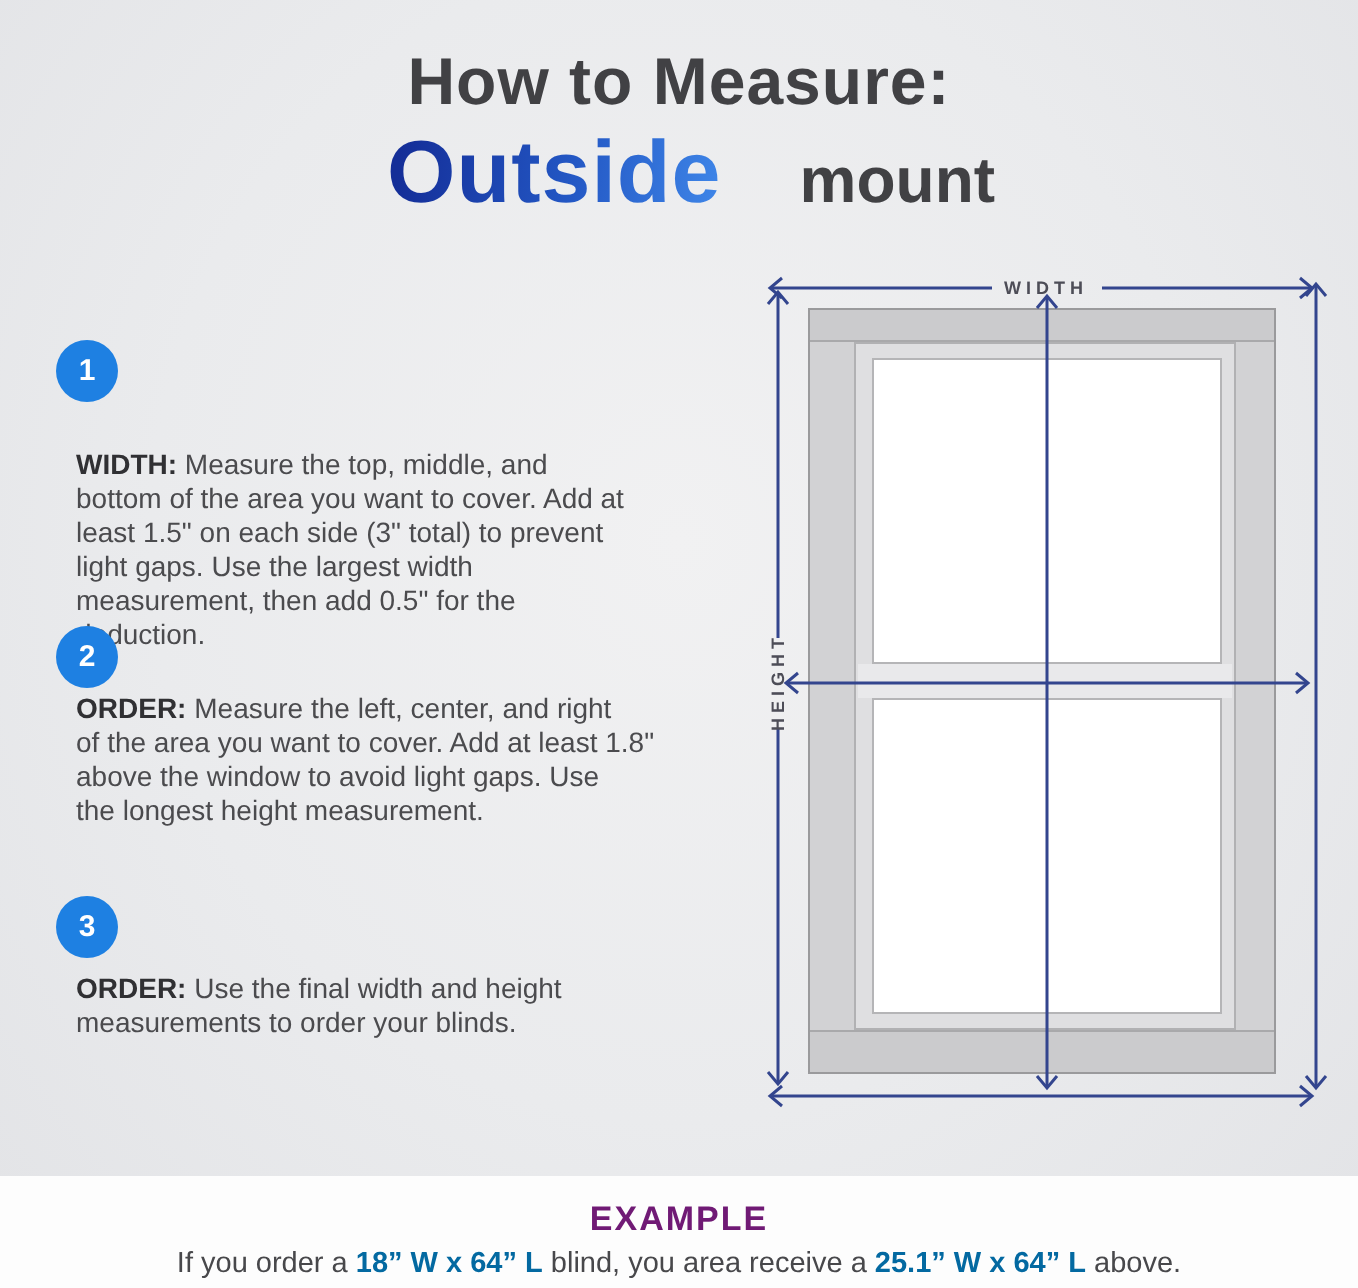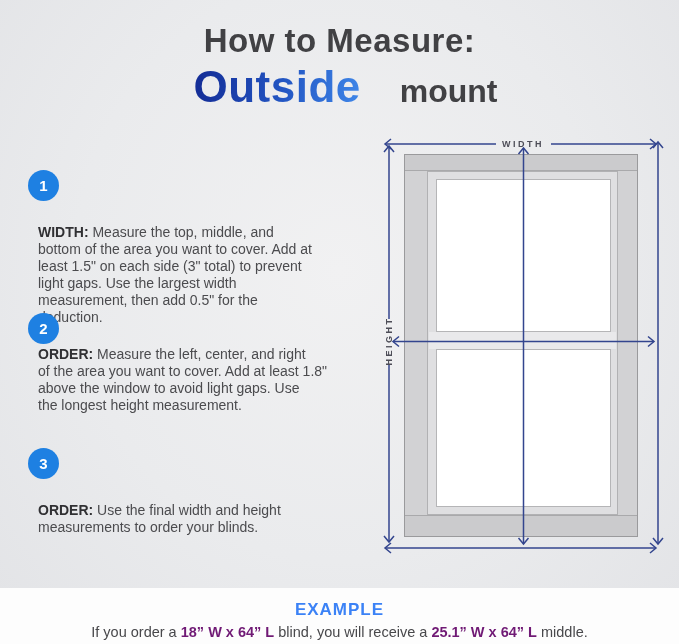--- a/index.html
+++ b/index.html
@@ -63,23 +63,23 @@
     letter-spacing:2.5px; color:#4d4d57; white-space:nowrap;
   }
   .dlabel.w { left:143px; top:14px; transform:translate(-50%,-50%); }
   .dlabel.h { left:9px; top:211px; transform:translate(-50%,-50%) rotate(-90deg); }
 
   
   .example {
     position:absolute; left:0; top:588px; width:679px; height:56px;
     background:#fdfdfd; text-align:center; padding-top:12px;
   }
-  .ex-h { font-size:17px; font-weight:700; letter-spacing:1px; color:#3b82f6; }
+  .ex-h { font-size:17px; font-weight:700; letter-spacing:1px; color:#701a75; }
   .ex-t { font-size:14.5px; color:#48484b; margin-top:4px; }
-  .ex-t strong { color:#701a75; font-weight:700; }
+  .ex-t strong { color:#0369a1; font-weight:700; }
 </style>
 </head>
 <body>
 
 <div class="page">
 
   <header class="title">
     <div class="t1">How to Measure:</div>
     <div class="t2">
       <span class="hl">Outside</span>
@@ -95,21 +95,21 @@
 measurement, then add 0.5" for the
 deduction.</span></p>
 
   <div class="badge" style="top:313px">2</div>
   <p class="step" style="top:346px"><strong>ORDER:</strong><span> Measure the left, center, and right
 of the area you want to cover. Add at least 1.8"
 above the window to avoid light gaps. Use
 the longest height measurement.</span></p>
 
   <div class="badge" style="top:448px">3</div>
-  <p class="step" style="top:502px"><strong>ORDER:</strong><span> Use the final width and height
+  <p class="step" style="top:486px"><strong>ORDER:</strong><span> Use the final width and height
 measurements to order your blinds.</span></p>
 
   <div class="diagram">
     <div class="window">
       <div class="win-top"></div>
       <div class="win-bottom"></div>
       <div class="sash">
         <div class="pane up"></div>
         <div class="rail"></div>
         <div class="pane low"></div>
@@ -156,16 +156,16 @@
         <polyline points="268,206.5 274,211.5 268,216.5"></polyline>
       </g>
     </svg>
 
     <span class="dlabel w">WIDTH</span>
     <span class="dlabel h">HEIGHT</span>
   </div>
 
   <footer class="example">
     <div class="ex-h">EXAMPLE</div>
-    <p class="ex-t"><span>If you order a </span><strong>18” W x 64” L</strong><span> blind, you will receive a </span><strong>25.1” W x 64” L</strong><span> middle.</span></p>
+    <p class="ex-t"><span>If you order a </span><strong>18” W x 64” L</strong><span> blind, you area receive a </span><strong>25.1” W x 64” L</strong><span> above.</span></p>
   </footer>
 
 </div>
 
 </body></html>

